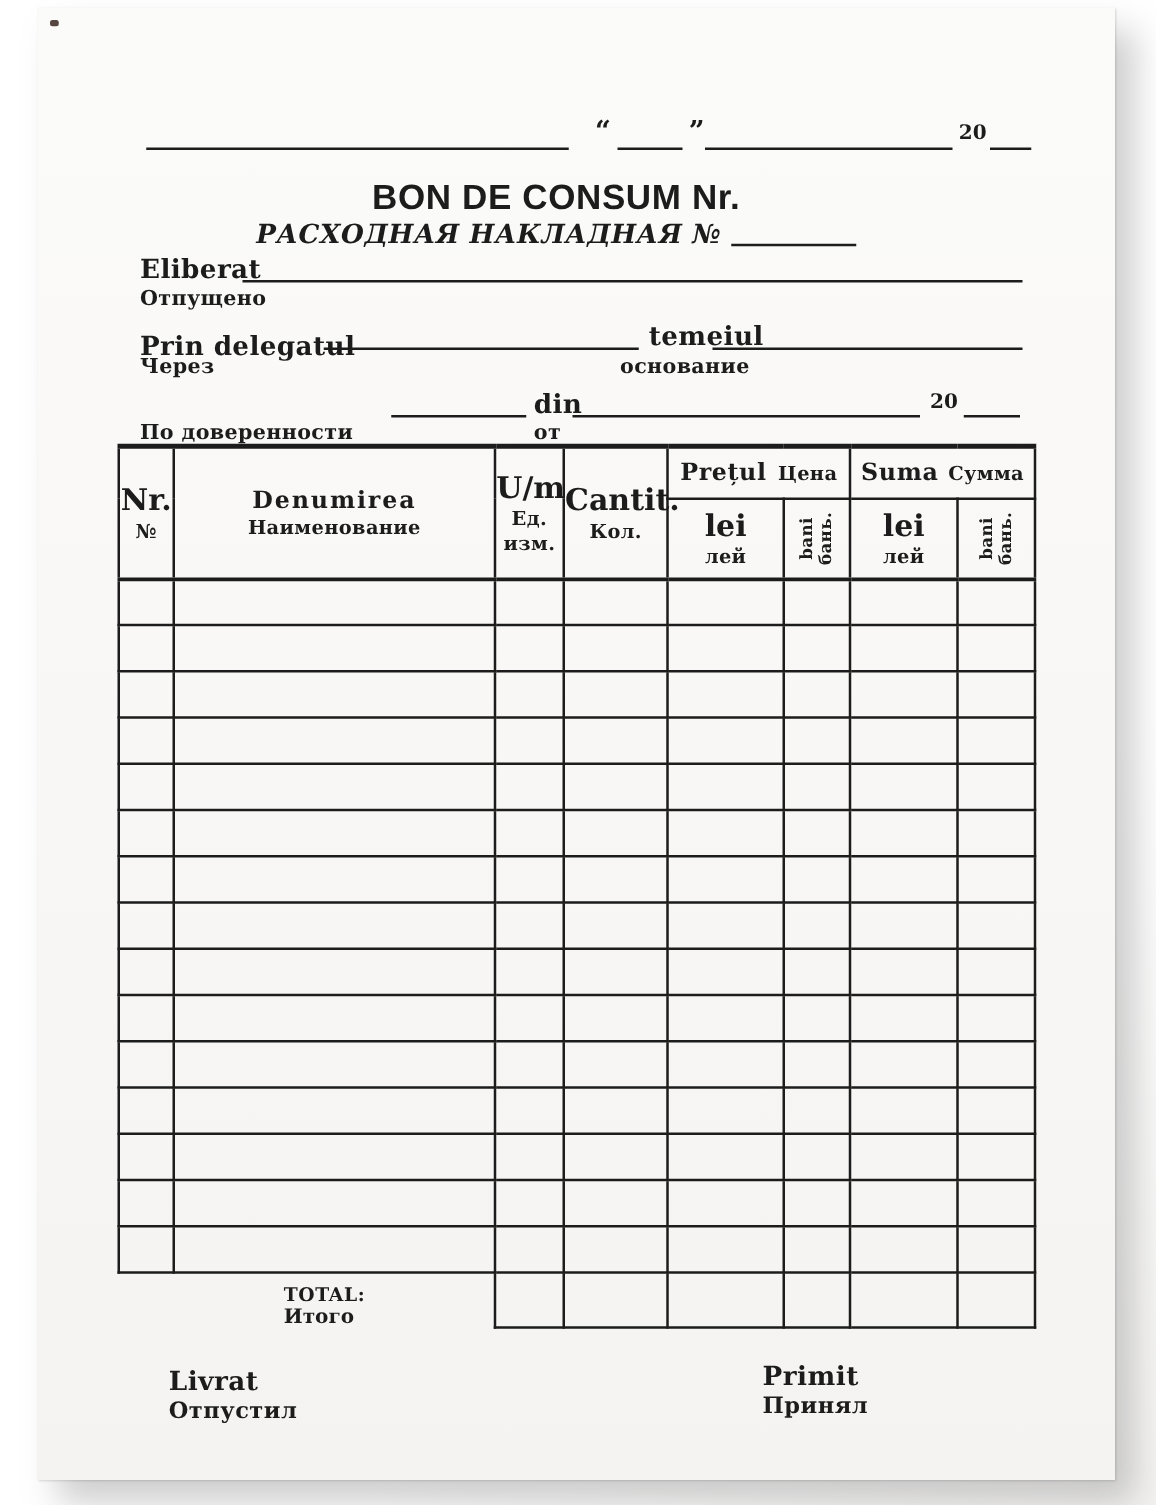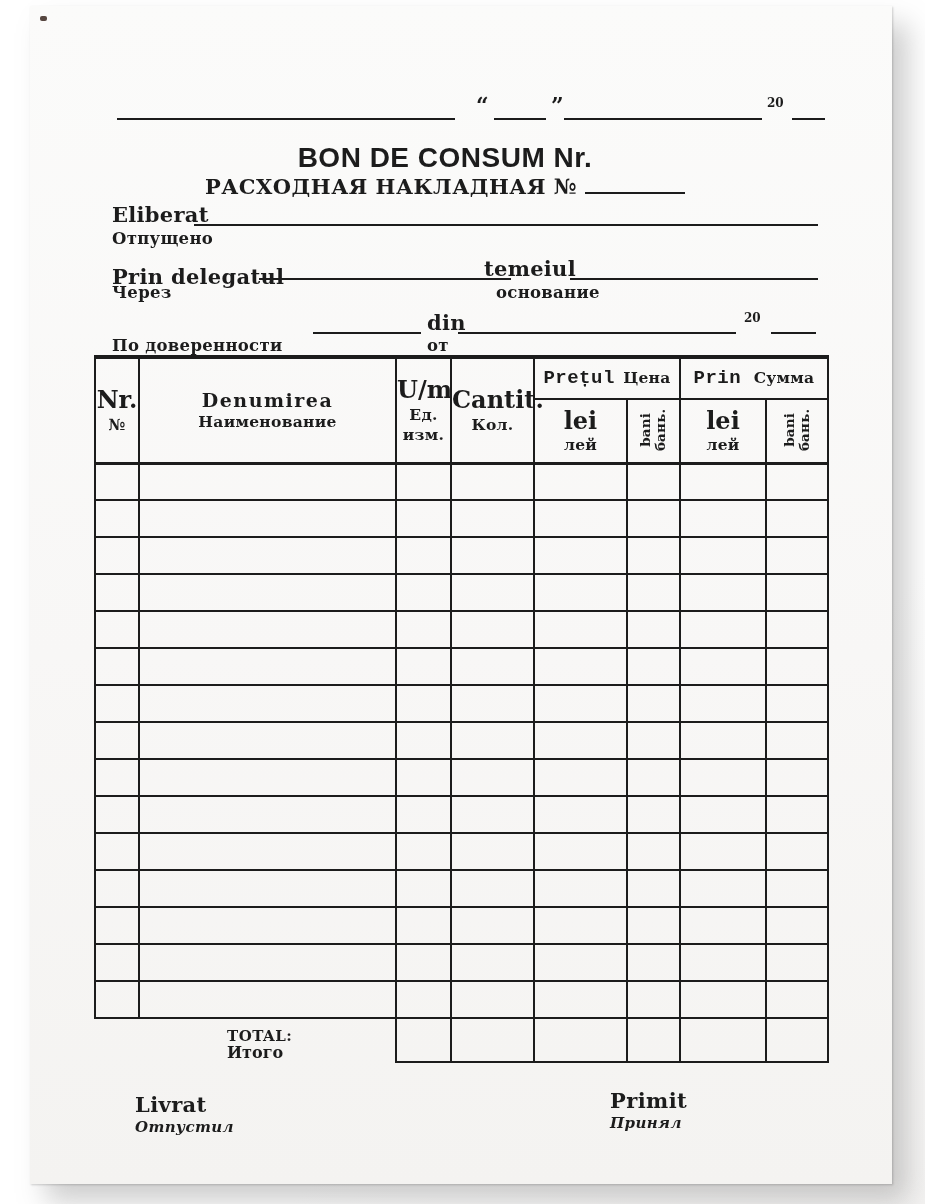--- a/index.html
+++ b/index.html
@@ -17,59 +17,59 @@
     position:absolute; left:30px; top:6px; width:862px; height:1178px;
     background:linear-gradient(180deg,#fbfbfa 0%,#f8f7f6 55%,#f4f3f1 100%);
     box-shadow:1px 1px 2px rgba(0,0,0,.18), 16px 18px 26px rgba(125,125,125,.38);
   }
   .speck { position:absolute; background:#564640; border-radius:2px; }
   .abs { position:absolute; }
   .bline { border-bottom:2px solid #1c1c1c; height:22px; }
   .lbl-ro { font-weight:700; font-size:21px; letter-spacing:.3px; }
   .lbl-ru { font-weight:700; font-size:16.5px; letter-spacing:.3px; }
   .quote { font-weight:700; font-size:22px; font-family:"DejaVu Serif",serif; }
-  .yr { font-weight:700; font-size:12px; }
+  .yr { font-weight:700; font-size:16px; }
   .title-main {
     font-family:"Liberation Sans","DejaVu Sans",sans-serif;
     font-weight:700; font-size:28px; letter-spacing:.5px; text-align:center;
   }
-  .title-sub-wrap { display:flex; justify-content:center; align-items:flex-start; }
+  .title-sub-wrap { display:flex; justify-content:center; align-items:center;font-style:italic; }
   .title-sub { font-weight:700; font-size:21px; letter-spacing:.5px; }
   .title-sub-line { width:100px; border-bottom:2px solid #1c1c1c; height:20px; margin-left:8px; }
 
   table.form {
     position:absolute; left:64px; top:349px; width:733px;
     border-collapse:collapse; table-layout:fixed;
   }
   table.form th, table.form td { border:2px solid #1c1c1c; padding:0; }
   table.form thead tr.grp-row th { border-top:4px solid #1c1c1c; }
   table.form thead tr:last-child th,
   table.form thead th[rowspan] { border-bottom:3px solid #1c1c1c; }
   th { font-weight:700; vertical-align:middle; text-align:center; }
   .h-ro { font-size:19px; font-weight:700; letter-spacing:1.5px; line-height:1.25; }
   .h-ro-tight { font-size:24px; font-weight:700; line-height:1.2; }
   .h-ru { font-size:15.5px; font-weight:700; line-height:1.25; letter-spacing:.3px; }
   .grp-head { height:42px; }
   .grp-inner { display:flex; justify-content:space-evenly; align-items:baseline; }
-  .grp-inner .h-ro { letter-spacing:.5px;font-family:Liberation Mono, monospace; }
+  .grp-inner .h-ro { letter-spacing:.5px; }
   .sub-row th { height:64px; }
   .rot {
     display:inline-block; transform:rotate(-90deg);
     font-weight:700; font-size:13.5px; line-height:1.1; letter-spacing:.2px;
     white-space:nowrap;
   }
   tbody tr { height:37px; }
   tfoot tr { height:40px; }
   tfoot td.open { border:0; }
   tfoot td { border-bottom-width:3px; }
   .total-cell { vertical-align:top; text-align:left; }
   .total-ro { font-size:15px; font-weight:700; padding-left:88px; padding-top:8px; letter-spacing:.5px; }
   .total-ru { font-size:16px; font-weight:700; padding-left:88px; line-height:1.05; }
   .foot-ro { font-weight:700; font-size:21px; letter-spacing:.4px; }
-  .foot-ru { font-weight:700; font-size:15px; letter-spacing:.4px;font-style:italic; }
+  .foot-ru { font-weight:700; font-size:18px; letter-spacing:.4px; }
 </style>
 </head>
 <body>
 
 <div class="photo">
   <div class="sheet">
     <div class="speck" style="left:10px; top:10px; width:7px; height:5px;"></div>
 
     <div class="abs bline" style="left:87px; top:92px; width:338px;"></div>
     <span class="abs quote" style="left:446px; top:86px;">“</span>
@@ -84,21 +84,21 @@
       <span class="title-sub">РАСХОДНАЯ НАКЛАДНАЯ №</span>
       <span class="title-sub-line"></span>
     </div>
 
     <span class="abs lbl-ro" style="left:82px; top:196px;">Eliberat</span>
     <div class="abs bline" style="left:164px; top:198px; width:624px;"></div>
     <span class="abs lbl-ru" style="left:82px; top:223px;">Отпущено</span>
 
     <span class="abs lbl-ro" style="left:82px; top:258px;">Prin delegatul</span>
     <div class="abs bline" style="left:229px; top:252px; width:252px;"></div>
-    <span class="abs lbl-ro" style="left:454px; top:250px;">temeiul</span>
+    <span class="abs lbl-ro" style="left:489px; top:250px;">temeiul</span>
     <div class="abs bline" style="left:540px; top:252px; width:248px;"></div>
     <span class="abs lbl-ru" style="left:82px; top:277px;text-align:center;">Через</span>
     <span class="abs lbl-ru" style="left:466px; top:277px;">основание</span>
 
     <div class="abs bline" style="left:283px; top:306px; width:108px;"></div>
     <span class="abs lbl-ro" style="left:397px; top:304px;">din</span>
     <div class="abs bline" style="left:428px; top:306px; width:278px;"></div>
     <span class="abs yr" style="left:714px; top:305px;">20</span>
     <div class="abs bline" style="left:741px; top:306px; width:45px;"></div>
     <span class="abs lbl-ru" style="left:82px; top:330px;text-align:right;">По доверенности</span>
@@ -135,21 +135,21 @@
             <div class="h-ru">Кол.</div>
           </th>
           <th colspan="2" class="grp-head">
             <div class="grp-inner">
               <span class="h-ro">Prețul</span>
               <span class="h-ru">Цена</span>
             </div>
           </th>
           <th colspan="2" class="grp-head">
             <div class="grp-inner">
-              <span class="h-ro">Prin</span>
+              <span class="h-ro">Suma</span>
               <span class="h-ru">Сумма</span>
             </div>
           </th>
         </tr>
         <tr class="sub-row">
           <th>
             <div class="h-ro-tight">lei</div>
             <div class="h-ru">лей</div>
           </th>
           <th>

